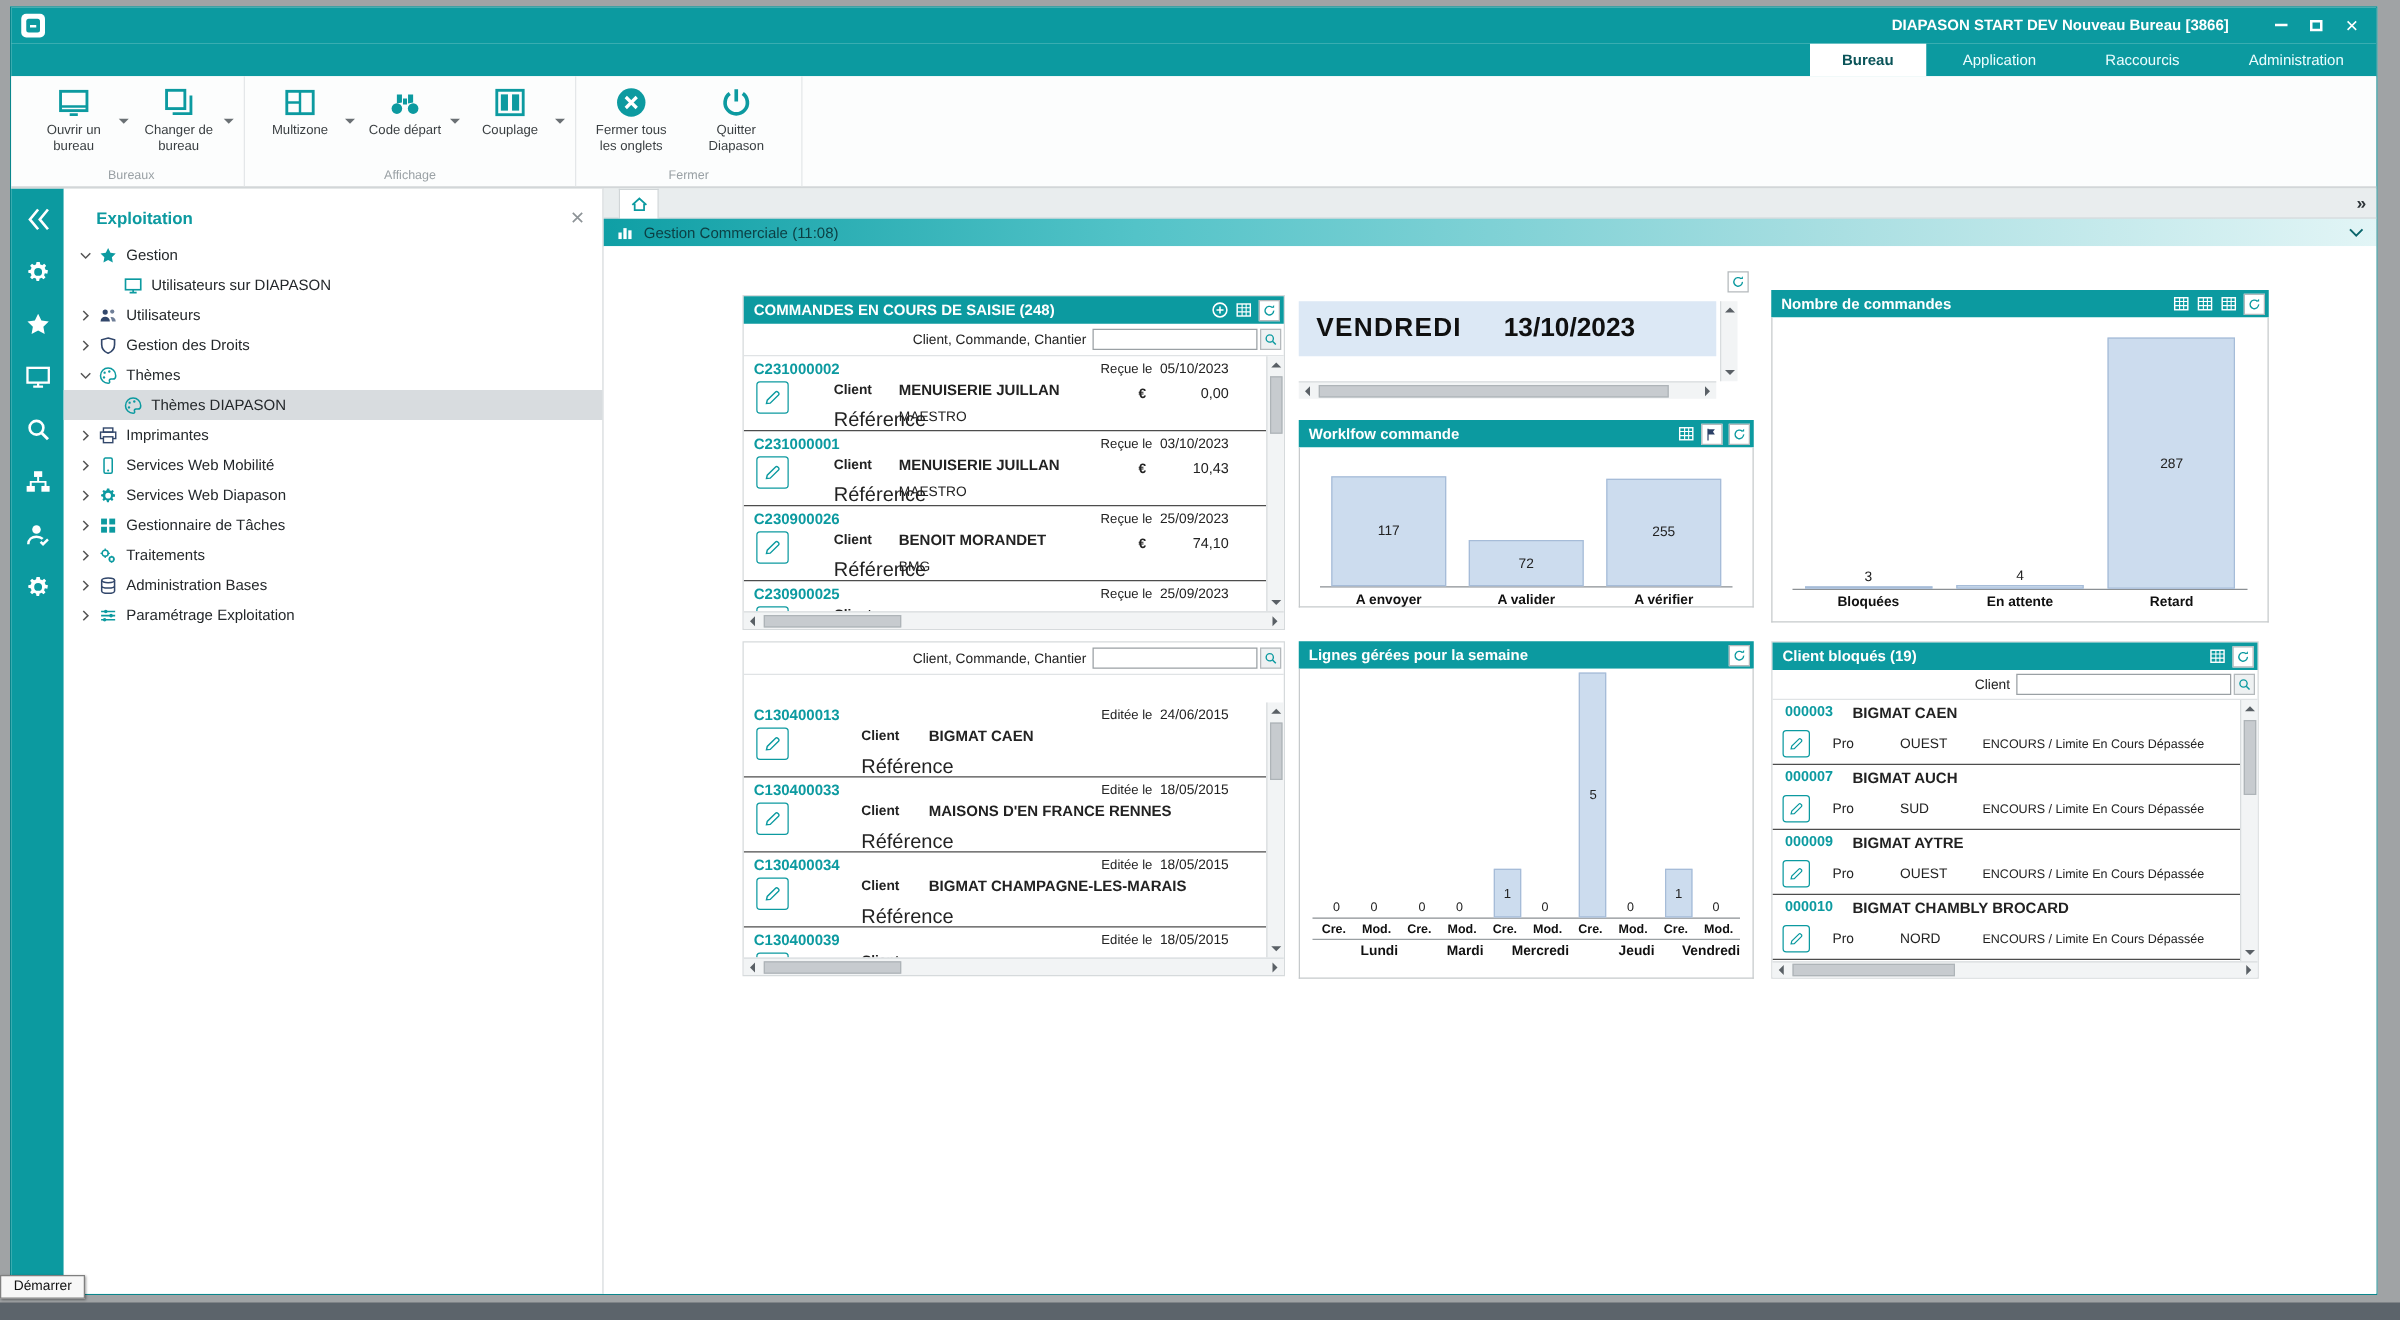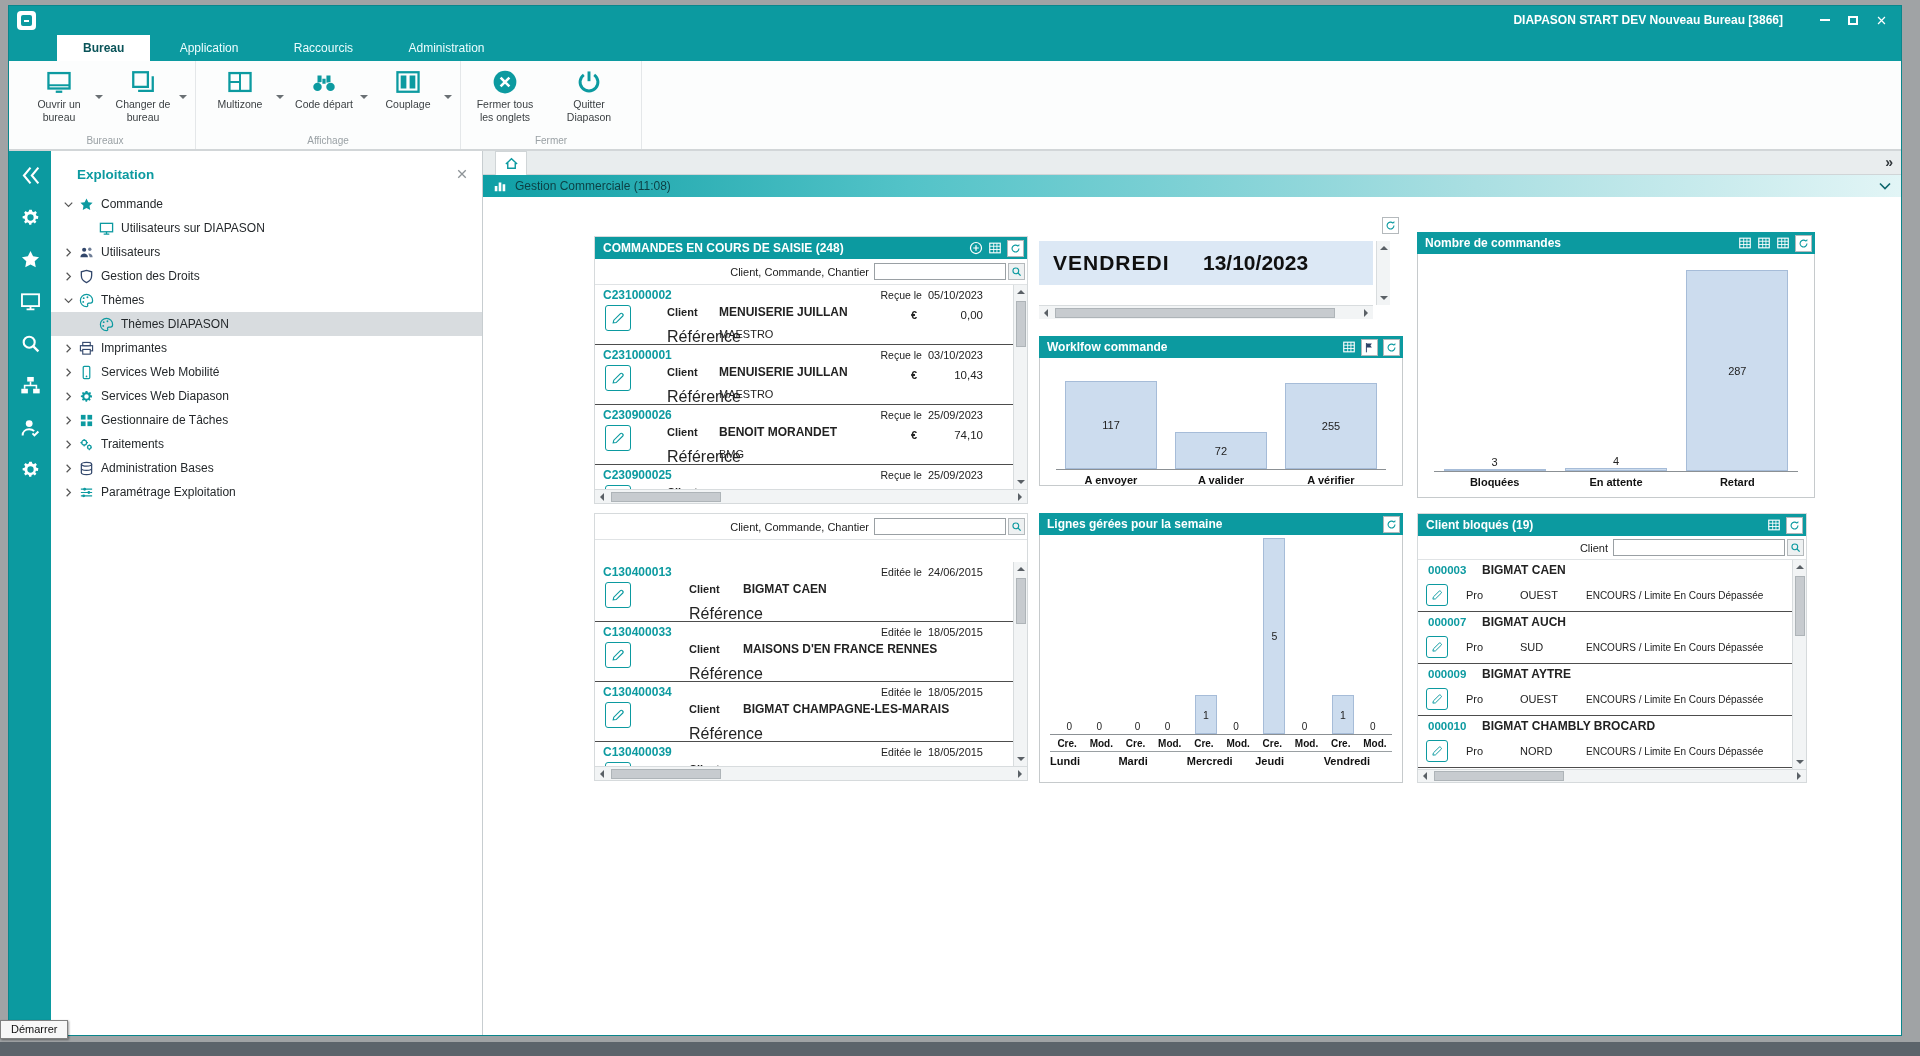--- a/index.html
+++ b/index.html
@@ -21,21 +21,21 @@
 .appicon::after{content:'';position:absolute;left:4px;top:4px;width:11px;height:11px;background:#0c9aa0;border-radius:2px;}
 .appicon::before{content:'';position:absolute;left:7px;top:9px;width:5px;height:2px;background:#fff;z-index:2;}
 .wintitle{position:absolute;right:118px;top:0;line-height:29px;color:#fff;font-weight:bold;font-size:12px;}
 .winbtns{position:absolute;right:8px;top:4px;display:flex;gap:4px;}
 .winbtn{width:24px;height:20px;display:flex;align-items:center;justify-content:center;color:#fff;}
 .g-min{width:10px;height:2px;background:#fff;}
 .g-max{width:10px;height:9px;border:2px solid #fff;}
 .winbtn .ic{width:11px;height:11px;color:#fff;}
 
 
-.tabstrip{position:absolute;left:0;right:0;top:29px;height:26px;background:#0c9aa0;padding-left:48px;}
+.tabstrip{position:absolute;left:0;right:0;top:29px;height:26px;background:#0c9aa0;padding-left:48px;text-align:right;}
 .wtab{display:inline-block;height:26px;line-height:26px;padding:0 26px;color:#ecfdfe;font-size:12px;}
 .wtab.active{background:#fff;color:#0a5459;font-weight:bold;}
 
 
 .ribbon{position:absolute;left:0;right:0;top:55px;height:90px;display:flex;align-items:stretch;padding-left:6px;background:#fcfdfd;border-bottom:2px solid #d2d6d8;}
 .rgroup{position:relative;display:flex;align-items:flex-start;padding:6px 8px 18px;border-right:1px solid #e4e7e9;}
 .rbtns{display:flex;gap:4px;}
 .rbtn{position:relative;width:80px;display:flex;flex-direction:column;align-items:center;padding:2px 10px 0 2px;}
 .rbicon{width:26px;height:26px;color:#0c9aa0;margin-bottom:3px;}
 .rblabel{font-size:10.5px;color:#3a3f42;text-align:center;line-height:1.2;}
@@ -142,21 +142,21 @@
 .scat{flex:1;text-align:center;font-weight:bold;font-size:11px;padding-top:4px;color:#111;}
 .gplot{display:flex;border-bottom:1px solid #8b9094;align-items:flex-end;}
 .ggroup{flex:1;display:flex;height:100%;align-items:flex-end;justify-content:center;gap:8px;}
 .gcol{width:22px;display:flex;align-items:flex-end;justify-content:center;position:relative;height:100%;}
 .gbar{width:100%;background:#ccdcee;border:1px solid #a6bcd8;position:relative;}
 .gzero{position:absolute;bottom:2px;left:-4px;right:-4px;text-align:center;font-size:10px;color:#222;}
 .gval{position:absolute;top:50%;left:-4px;right:-4px;transform:translateY(-50%);text-align:center;font-size:10.5px;color:#222;}
 .gsubrow{display:flex;}
 .gsub{flex:1;text-align:center;font-size:10px;font-weight:bold;padding-top:3px;color:#111;}
 .gdayrow{display:flex;border-top:1px solid #9aa0a3;margin-top:2px;}
-.gday{flex:1;text-align:left;font-size:11px;font-weight:bold;padding-top:3px;color:#111;}
+.gday{flex:1;text-align:right;font-size:11px;font-weight:bold;padding-top:3px;color:#111;}
 </style>
 </head>
 <body>
 
 <div class="taskbar"></div>
 <div class="start-tip">Démarrer</div>
 
 <div class="window">
 
   <div class="titlebar">
@@ -366,21 +366,21 @@
           <span class="chev ic ic-chev-down">
             <svg viewBox="0 0 12 8">
               <path d="M1 1.5l5 5 5-5" fill="none" stroke="currentColor" stroke-width="1.6"></path>
             </svg>
           </span>
           <span class="ticon ic ic-star">
             <svg viewBox="0 0 16 16">
               <path d="M8 1.5l2 4.1 4.5.6-3.3 3.2.8 4.5L8 11.8l-4 2.1.8-4.5L1.5 6.2 6 5.6z" fill="currentColor"></path>
             </svg>
           </span>
-          <span class="tlabel">Commande</span>
+          <span class="tlabel">Gestion</span>
         </div>
 
         <div class="titem child">
 
           <span class="ticon ic ic-monitor">
             <svg viewBox="0 0 16 16">
               <rect x="1.5" y="2.5" width="13" height="9" fill="none" stroke="currentColor" stroke-width="1.4"></rect>
               <path d="M5 14h6M8 11.5V14" fill="none" stroke="currentColor" stroke-width="1.4"></path>
             </svg>
           </span>

